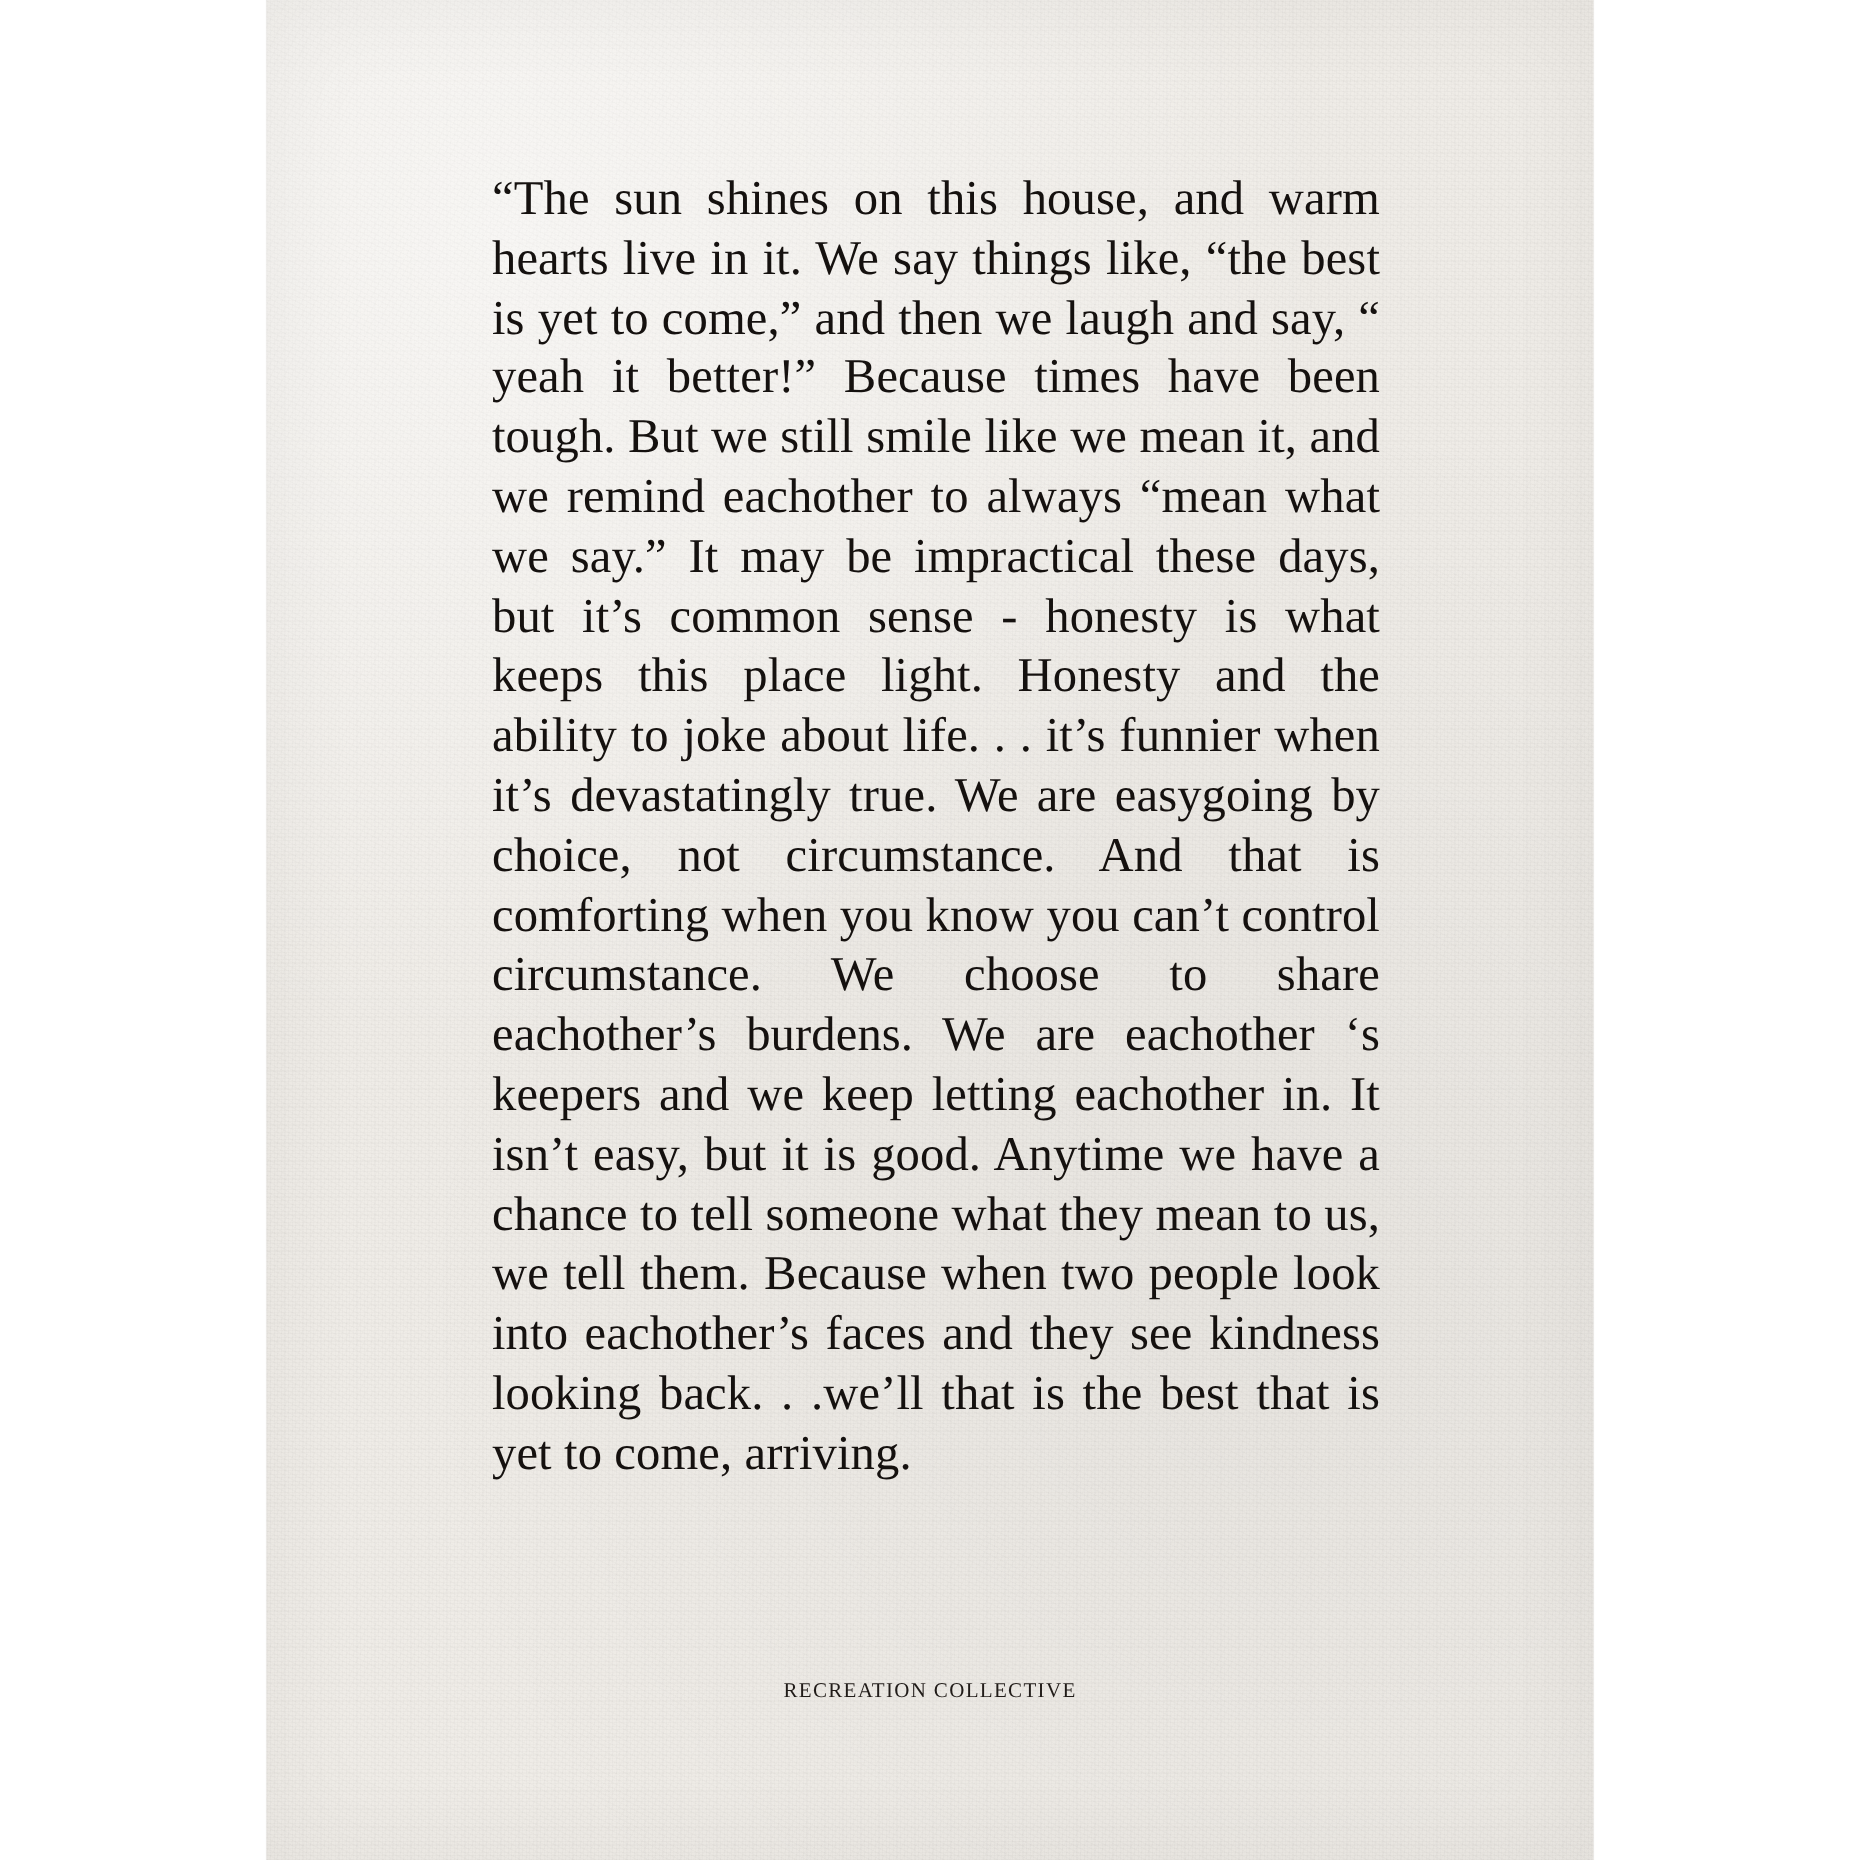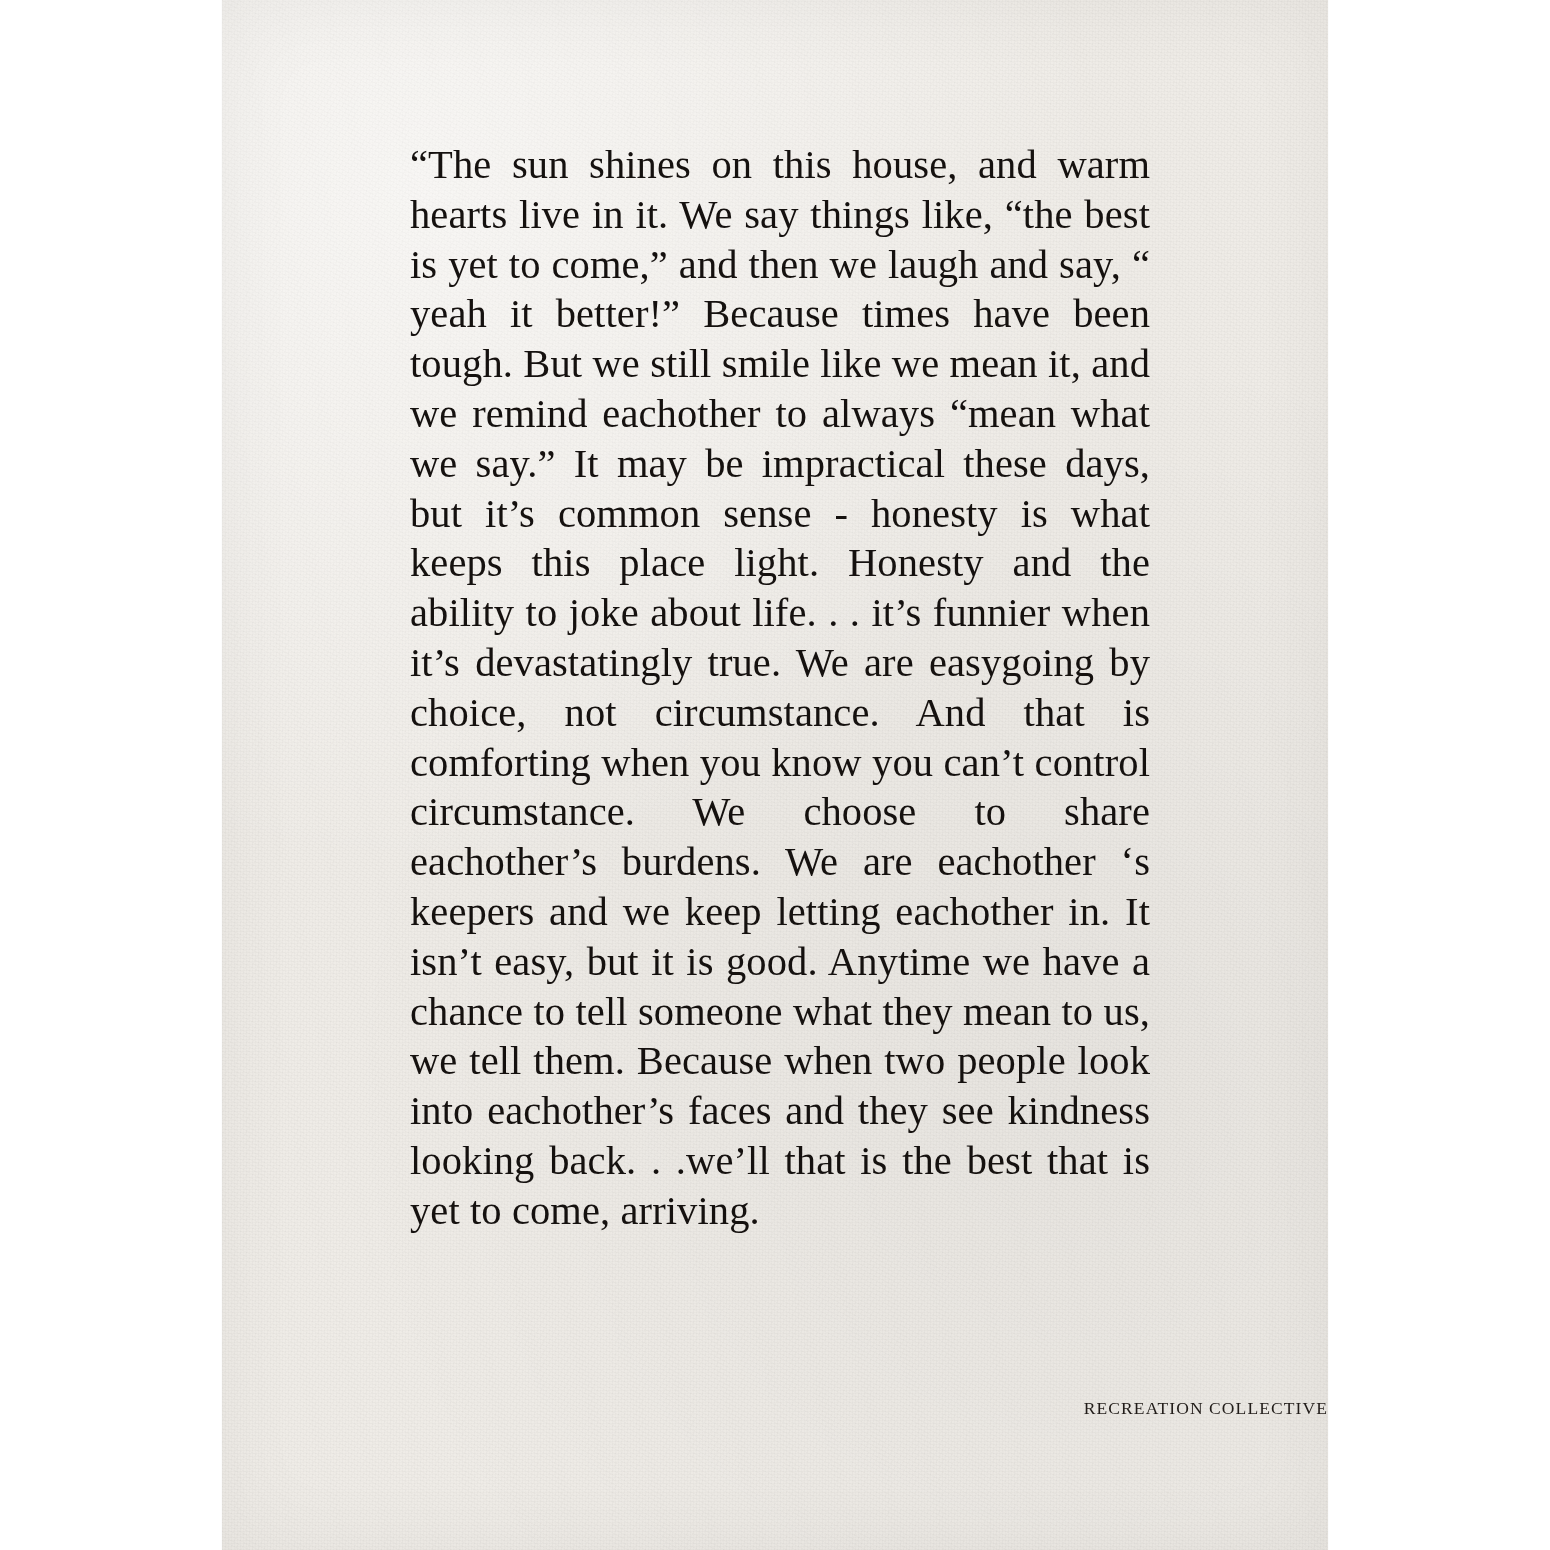--- a/index.html
+++ b/index.html
@@ -48,21 +48,21 @@
     text-justify: inter-word;
     letter-spacing: 0.1px;
     margin: 0;
     white-space: pre-wrap;
   }
   .footer {
     position: absolute;
     left: 0;
     top: 1398px;
     width: 1106px;
-    text-align: right;
+    text-align: center;
     font-family: "Liberation Serif", serif;
     font-size: 17.5px;
     letter-spacing: 1.1px;
     color: #211c19;
   }
   .grain {
     position: absolute;
     inset: 0;
     pointer-events: none;
     opacity: 0.5;

